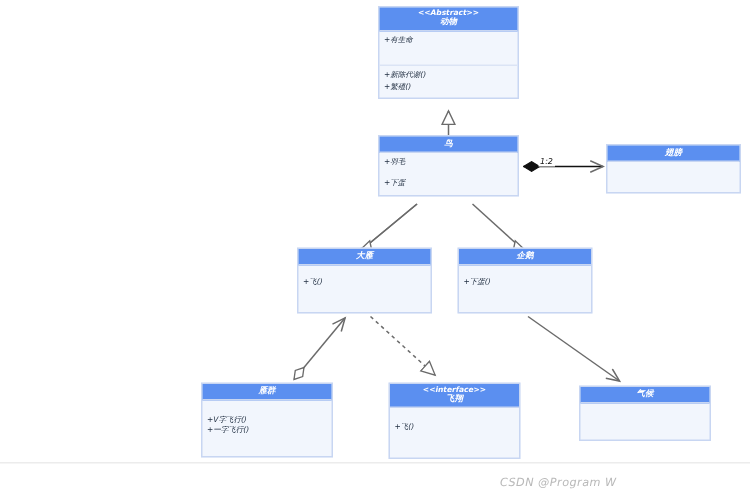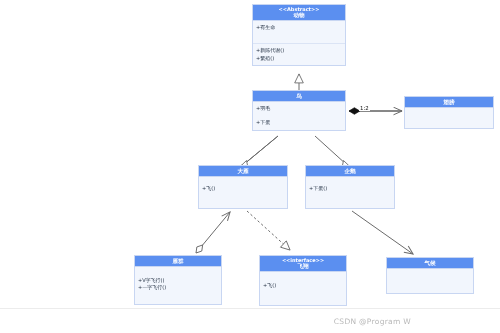--- a/index.html
+++ b/index.html
@@ -4,21 +4,21 @@
 <style>
   html,body{margin:0;padding:0;}
   body{
     width:500px;height:333px;
     background:#ffffff;
     font-family:"DejaVu Sans","Liberation Sans",sans-serif;
     overflow:hidden;
     position:relative;
   }
   #canvas{
-    position:absolute;left:0;top:0;width:419px;height:333px;
+    position:absolute;left:0;top:0;width:419px;height:333px;font-style:italic;
   }
   .edges{
     position:absolute;left:0;top:0;width:500px;height:333px;
     pointer-events:none;
   }
   .cls{
     position:absolute;
     box-sizing:border-box;
     border:1px solid #c8d6f2;
     background:#f2f6fd;

